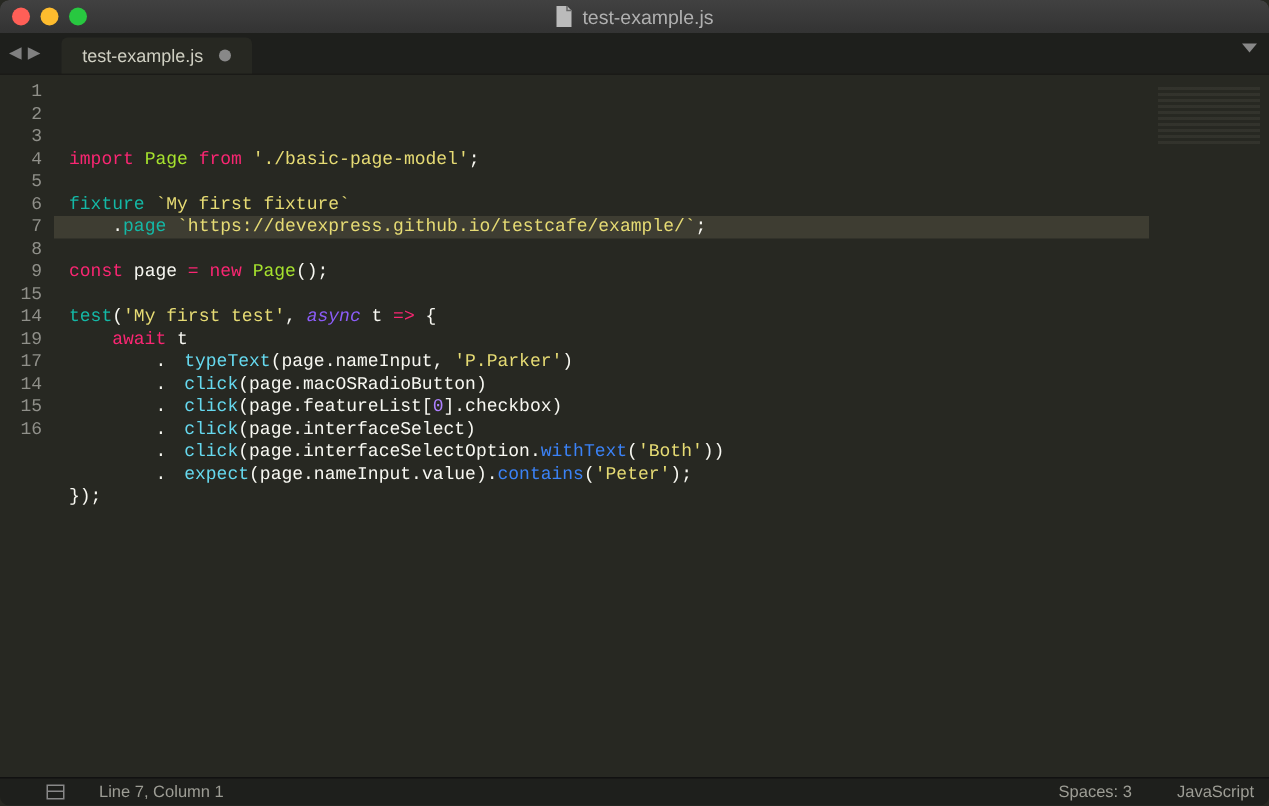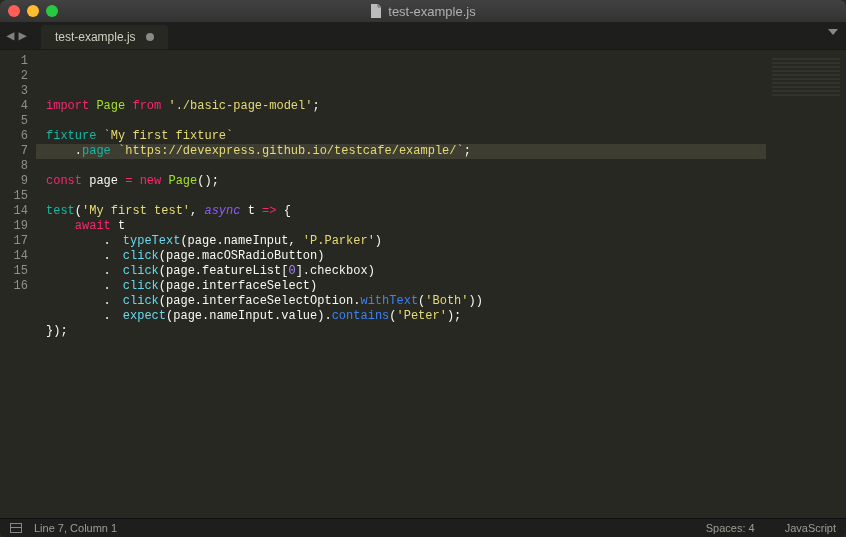--- a/index.html
+++ b/index.html
@@ -119,21 +119,21 @@
       height: 19px;
       background: #1e1f1c;
       border-top: 1px solid #111;
       color: #9d9d95;
       font-family: -apple-system, sans-serif;
       font-size: 11px;
       display: flex;
       align-items: center;
       padding: 0 10px;
     }
-    .statusbar .left { display: flex; align-items: center; gap: 12px; flex: 1; }
+    .statusbar .left { display: flex; align-items: center; gap: 23px; flex: 1; margin-left: 21px; }
     .statusbar .right { display: flex; align-items: center; gap: 30px; }
     .panel-icon { width: 12px; height: 10px; border: 1px solid #888; display: inline-block; position: relative; }
     .panel-icon::before { content:''; position:absolute; left:0; top:3px; right:0; height:1px; background:#888; }
 
     
     .kw { color: #f92672; }           
     .kw2 { color: #8b5cf6; font-style: italic; } 
     .cls { color: #a6e22e; }          
     .str { color: #e6db74; margin-top: 48px; }          
     .fn  { color: #66d9ef; margin-left: 12px; }          
@@ -202,16 +202,16 @@
     <div class="minimap-inner"></div>
   </div>
 </div>
 
 <div class="statusbar">
   <div class="left">
     <span class="panel-icon"></span>
     <span>Line 7, Column 1</span>
   </div>
   <div class="right">
-    <span>Spaces: 4</span>
+    <span>Spaces: 3</span>
     <span>JavaScript</span>
   </div>
 </div>
 
 </body></html>

